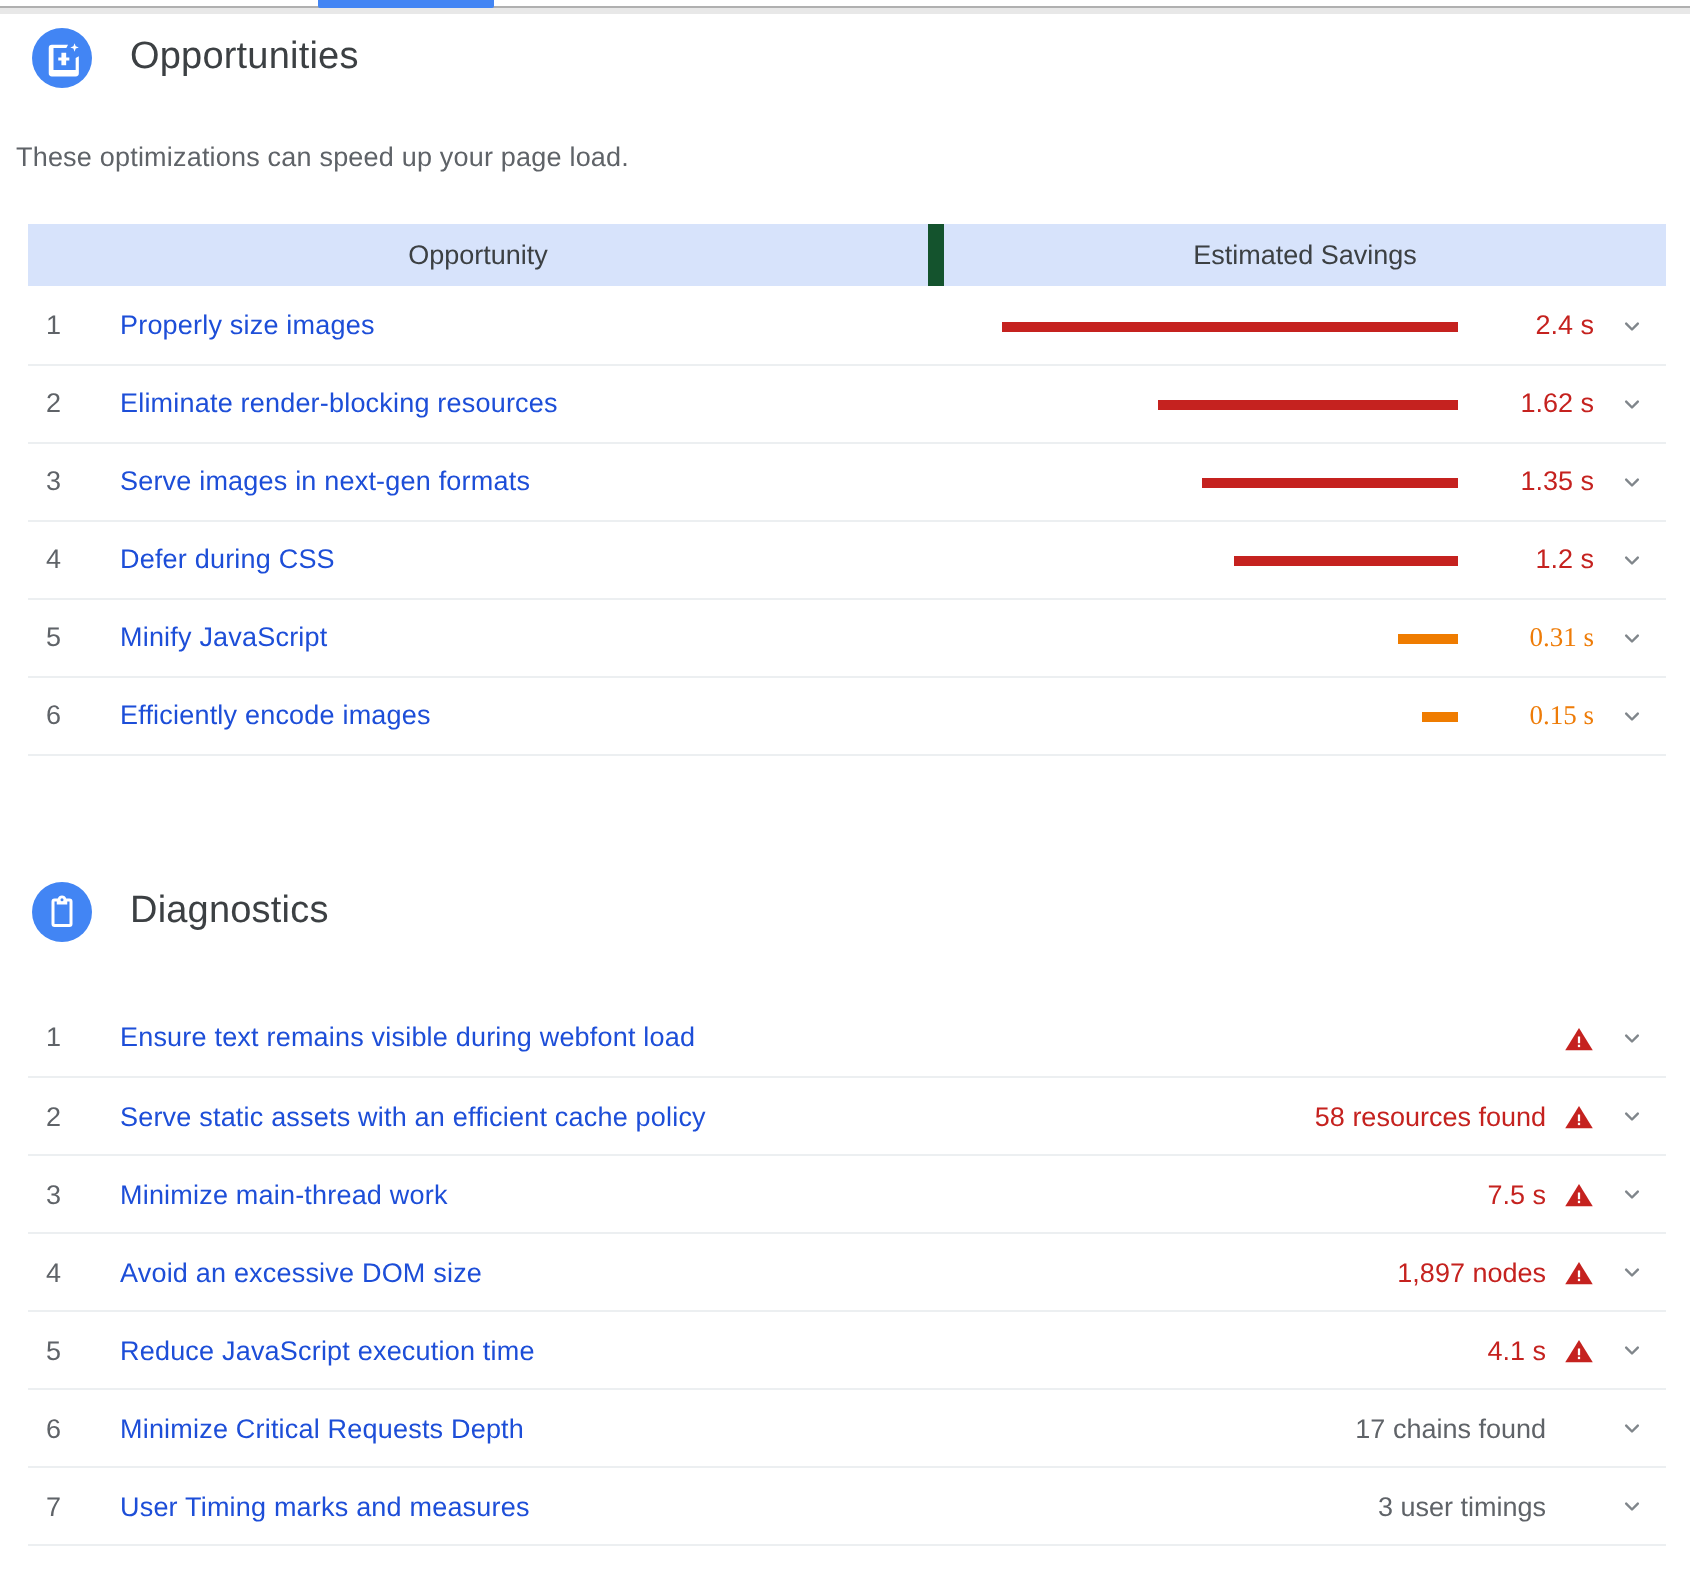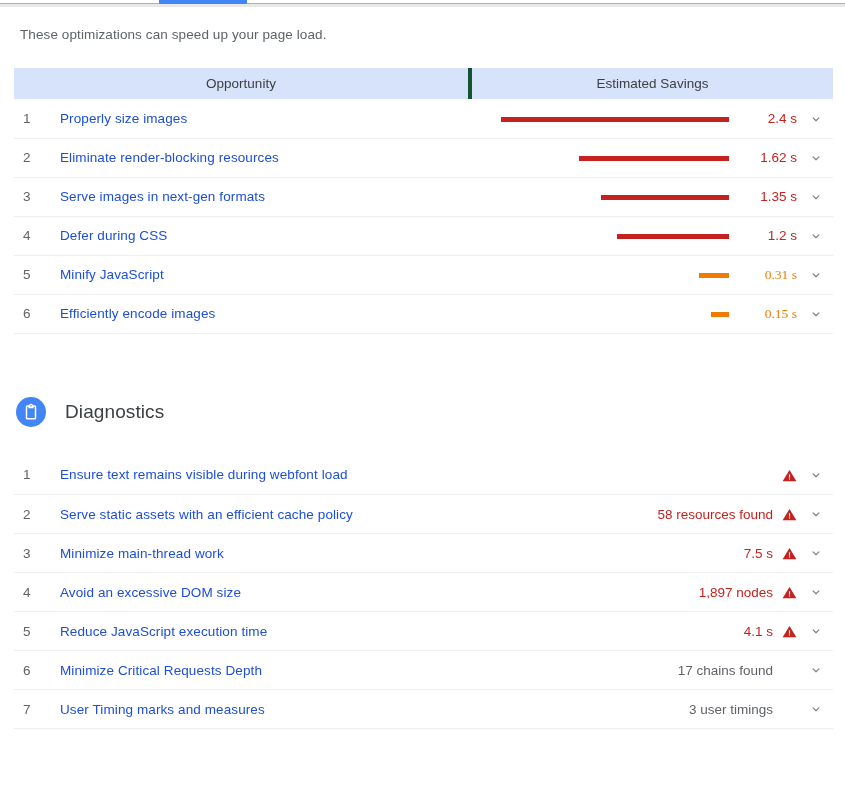--- a/index.html
+++ b/index.html
@@ -77,21 +77,21 @@
   .section-title {
     font-size: 19px;
     color: #3c4043;
     margin-left: 19px;
     font-weight: 400;
     letter-spacing: 0.1px;
   }
   .section-desc {
     font-size: 13.5px;
     color: #5f6368;
-    padding-left: 20px;
+    padding-left: 8px;
     margin-top: 20px;
     letter-spacing: 0.1px;
   }
 
   
   .tbl {
     margin: 26px 12px 0 14px;
     width: 819px;
     border-collapse: collapse;
   }
@@ -100,21 +100,21 @@
     font-weight: 400;
     font-size: 13.5px;
     color: #3c4043;
     height: 31px;
     padding: 0;
     text-align: center;
     vertical-align: middle;
   }
   .thead-row th.col-opp {
     width: 454px;
-    border-right: 4px solid #14532d;
+    border-right: 8px solid #14532d;
     margin-left: 15px;
   }
   .thead-row th.col-sav {
     width: 361px;
   }
 
   .row {
     height: 39px;
     border-bottom: 1px solid #eceff1;
   }
@@ -213,20 +213,30 @@
 <div class="tabstrip">
   <div class="rule"></div>
   <div class="rule2"></div>
   <div class="active-underline"></div>
 </div>
 
 <div class="page">
 
   <div class="section">
 
+    <div class="section-header">
+      <span class="sec-icon">
+        <svg width="19" height="19" viewBox="0 0 24 24">
+          <path fill="#ffffff" d="M5 3h10.2l-1.1 2H6v14h14v-7.6l2-1.1V21a2 2 0 0 1-2 2H5a2 2 0 0 1-2-2V5a2 2 0 0 1 2-2z"></path>
+          <path fill="#ffffff" d="M11 8h3v3h2v2h-2v3h-3v-3H9v-2h2V8z"></path>
+          <path fill="#ffffff" d="M19.3 2l.72 1.98L22 4.7l-1.98.72L19.3 7.4l-.72-1.98L16.6 4.7l1.98-.72L19.3 2z"></path>
+        </svg>
+      </span>
+      <span class="section-title">Opportunities</span>
+    </div>
 
     <div class="section-desc">These optimizations can speed up your page load.</div>
 
     <table class="tbl">
       <thead>
         <tr class="thead-row">
           <th class="col-opp" colspan="2">Opportunity</th>
           <th class="col-sav">Estimated Savings</th>
         </tr>
       </thead>

